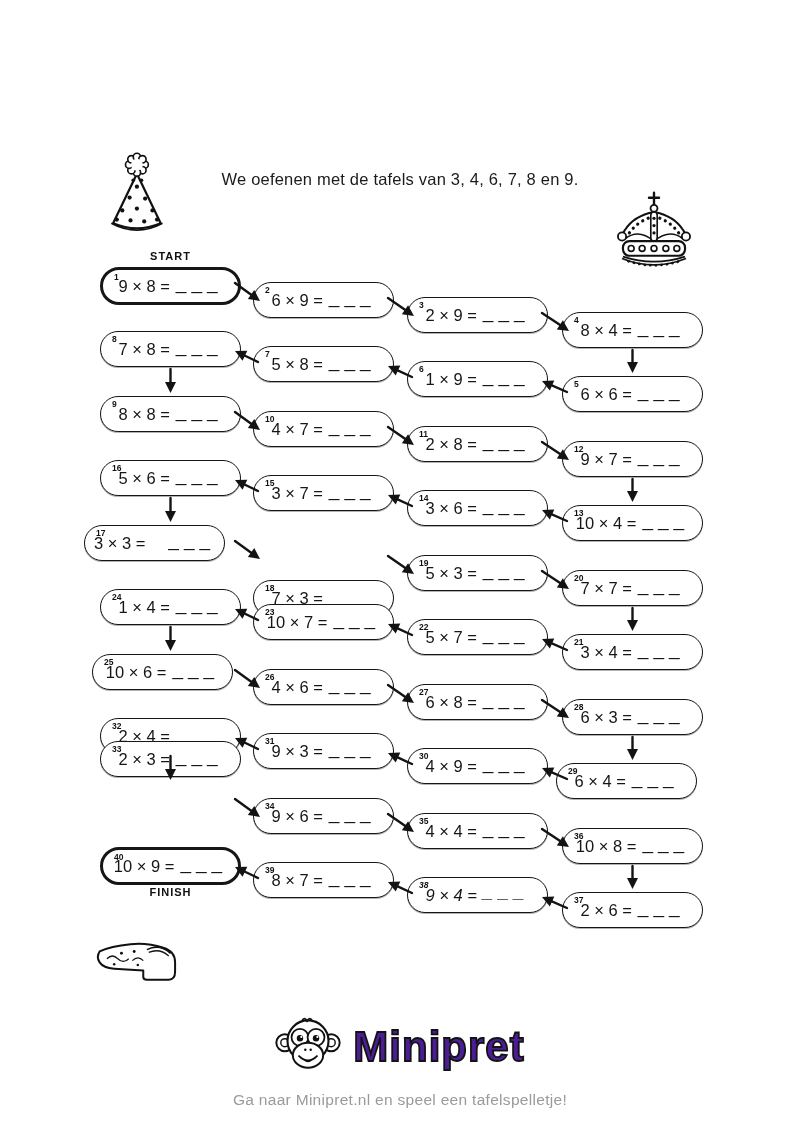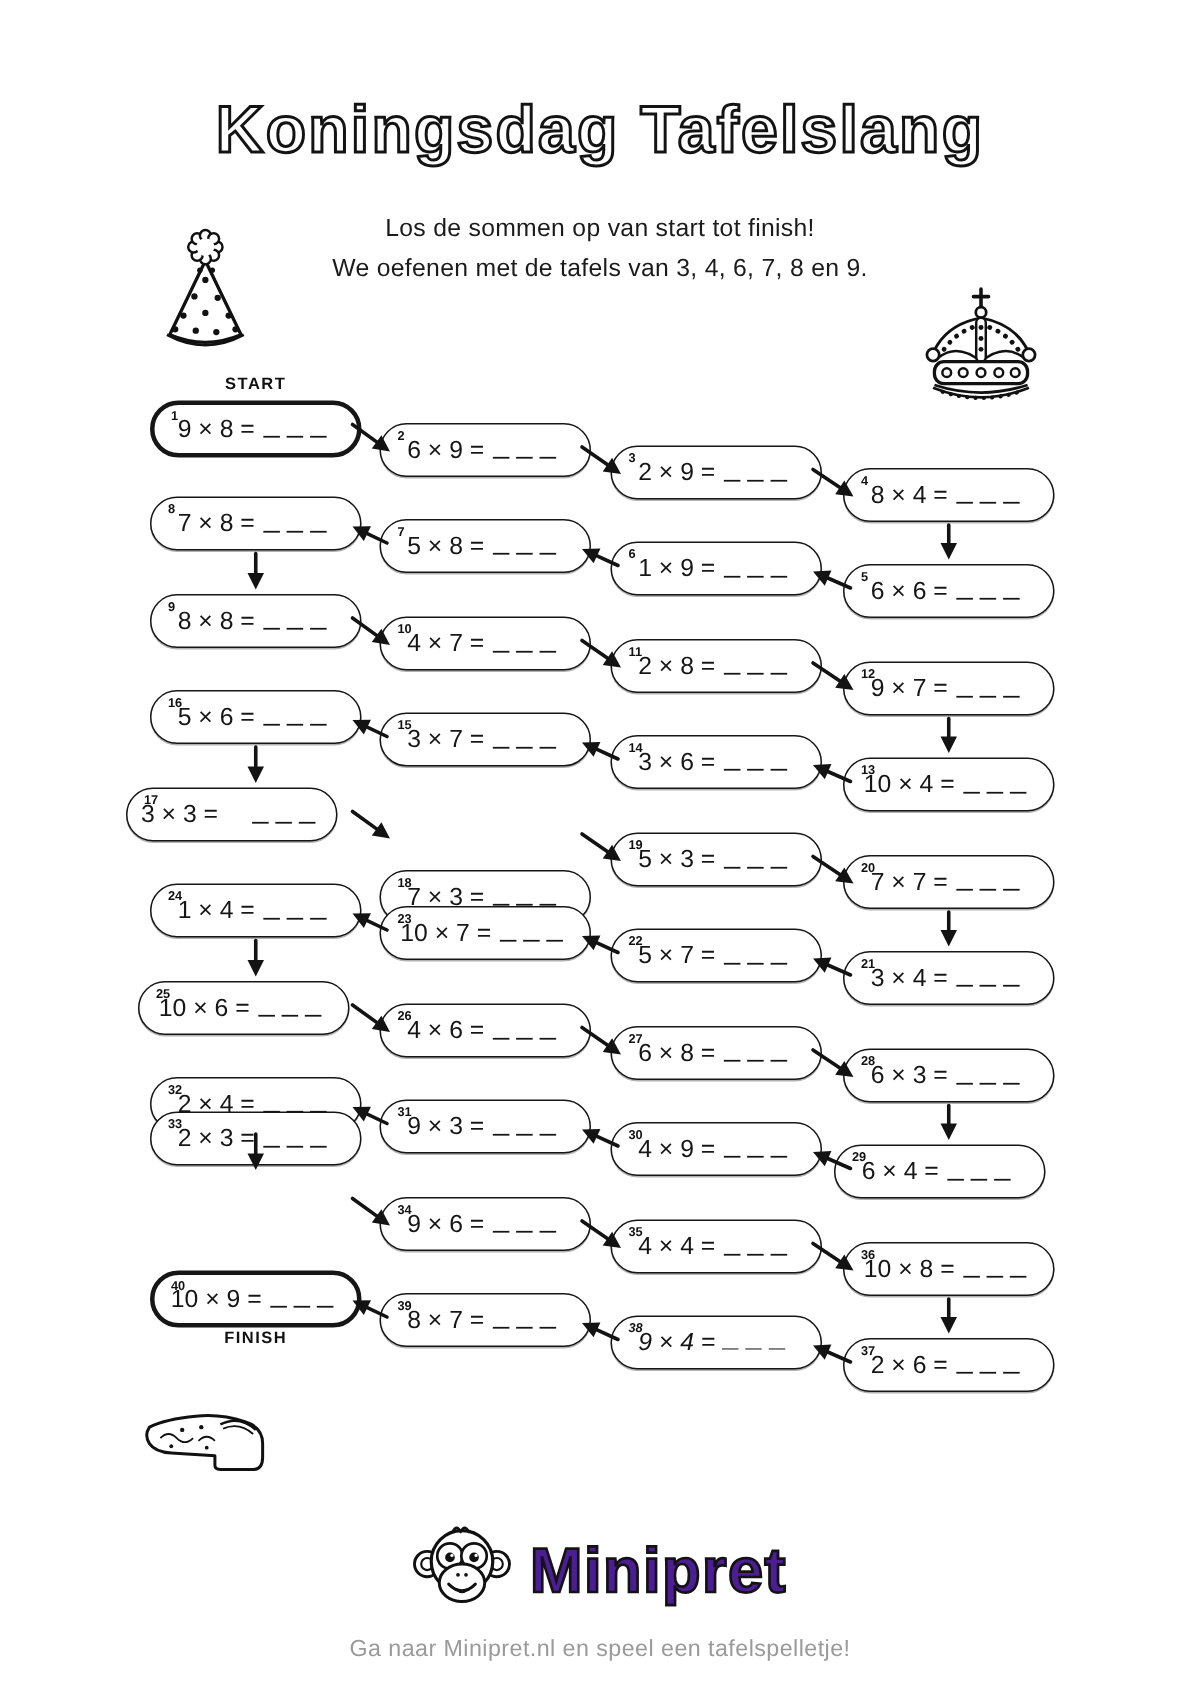--- a/index.html
+++ b/index.html
@@ -49,22 +49,20 @@
   .footer-note {
     position:absolute; top:1091px; left:0; width:100%; text-align:center;
     font-size:15.5px; letter-spacing:.3px; color:#9a9a9a;
   }
 </style>
 </head>
 <body>
 
 <div class="page">
 
-  <h1 class="title">Koningsdag Tafelslang</h1>
-  <p class="sub sub1">Los de sommen op van start tot finish!</p>
   <p class="sub sub2">We oefenen met de tafels van 3, 4, 6, 7, 8 en 9.</p>
 
   <div class="corner-icon hat">
     <svg width="64" height="87" viewBox="0 0 70 95" fill="none">
       <path d="M36 26 L62 80 Q36 91 10 80 Z" fill="#fff" stroke="#111" stroke-width="2.4" stroke-linejoin="round"></path>
       <path d="M8 80 Q36 95 64 80" fill="none" stroke="#111" stroke-width="2"></path>
       <g fill="#fff" stroke="#111" stroke-width="1.8">
         <circle cx="44.5" cy="16" r="4"></circle>
           <circle cx="42" cy="22" r="4"></circle>
           <circle cx="36" cy="24.5" r="4"></circle>

